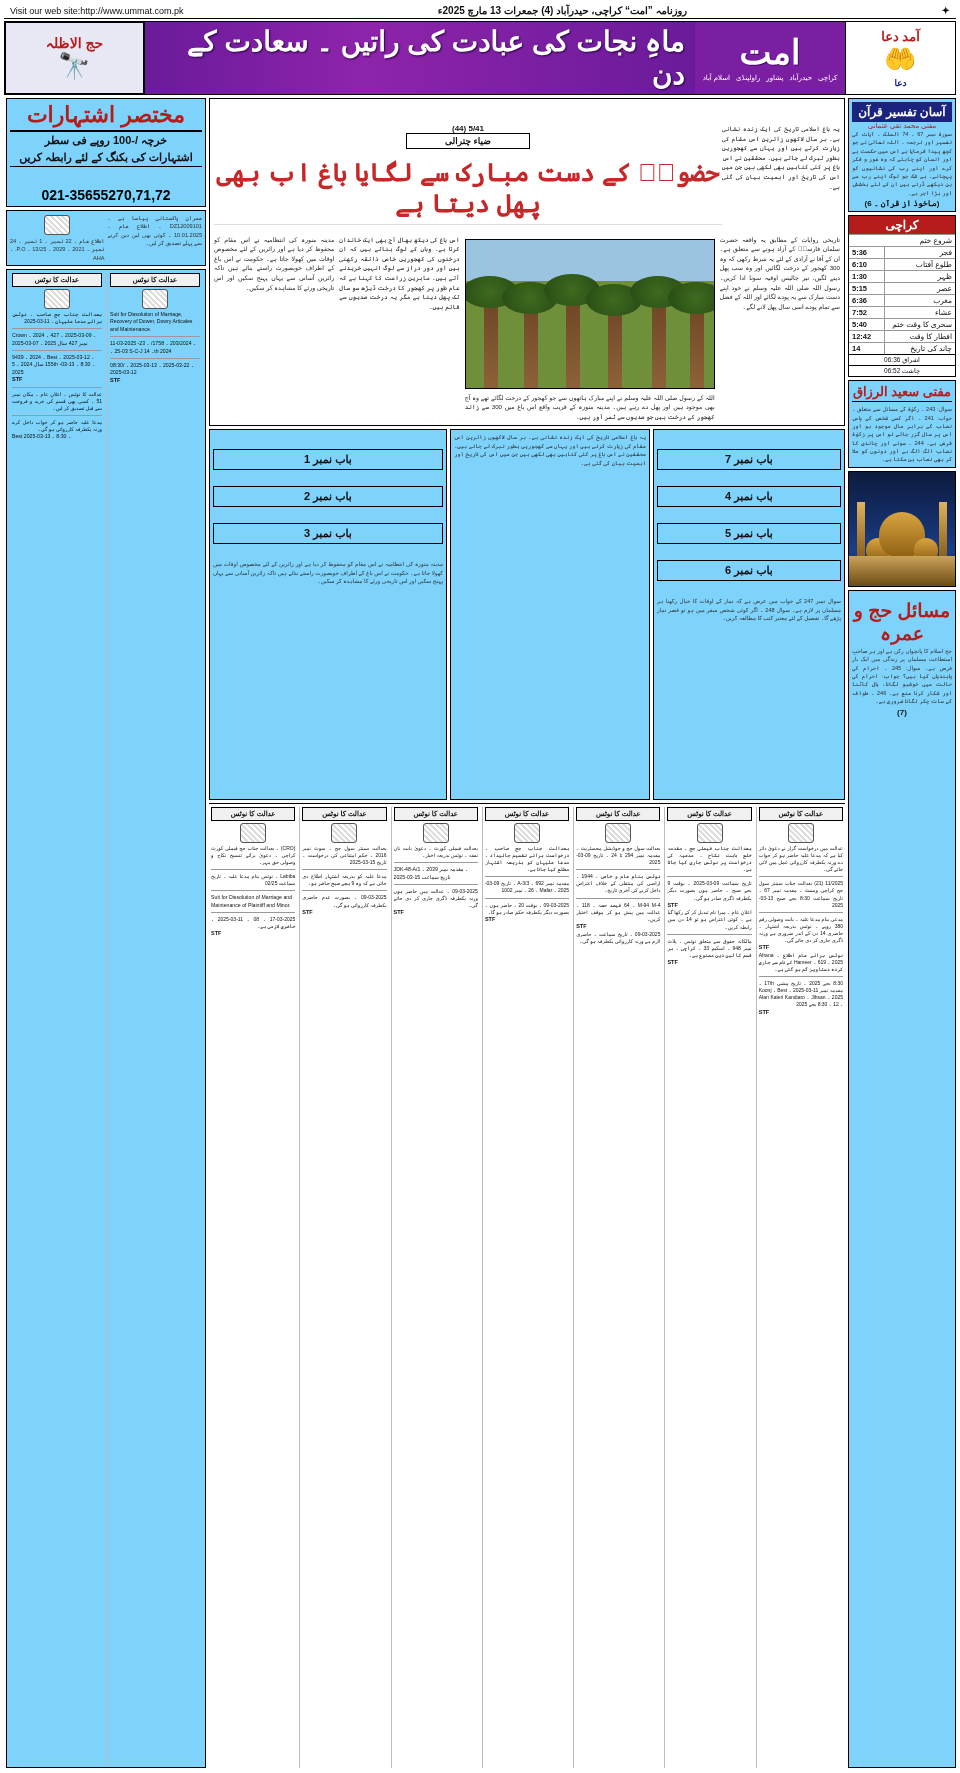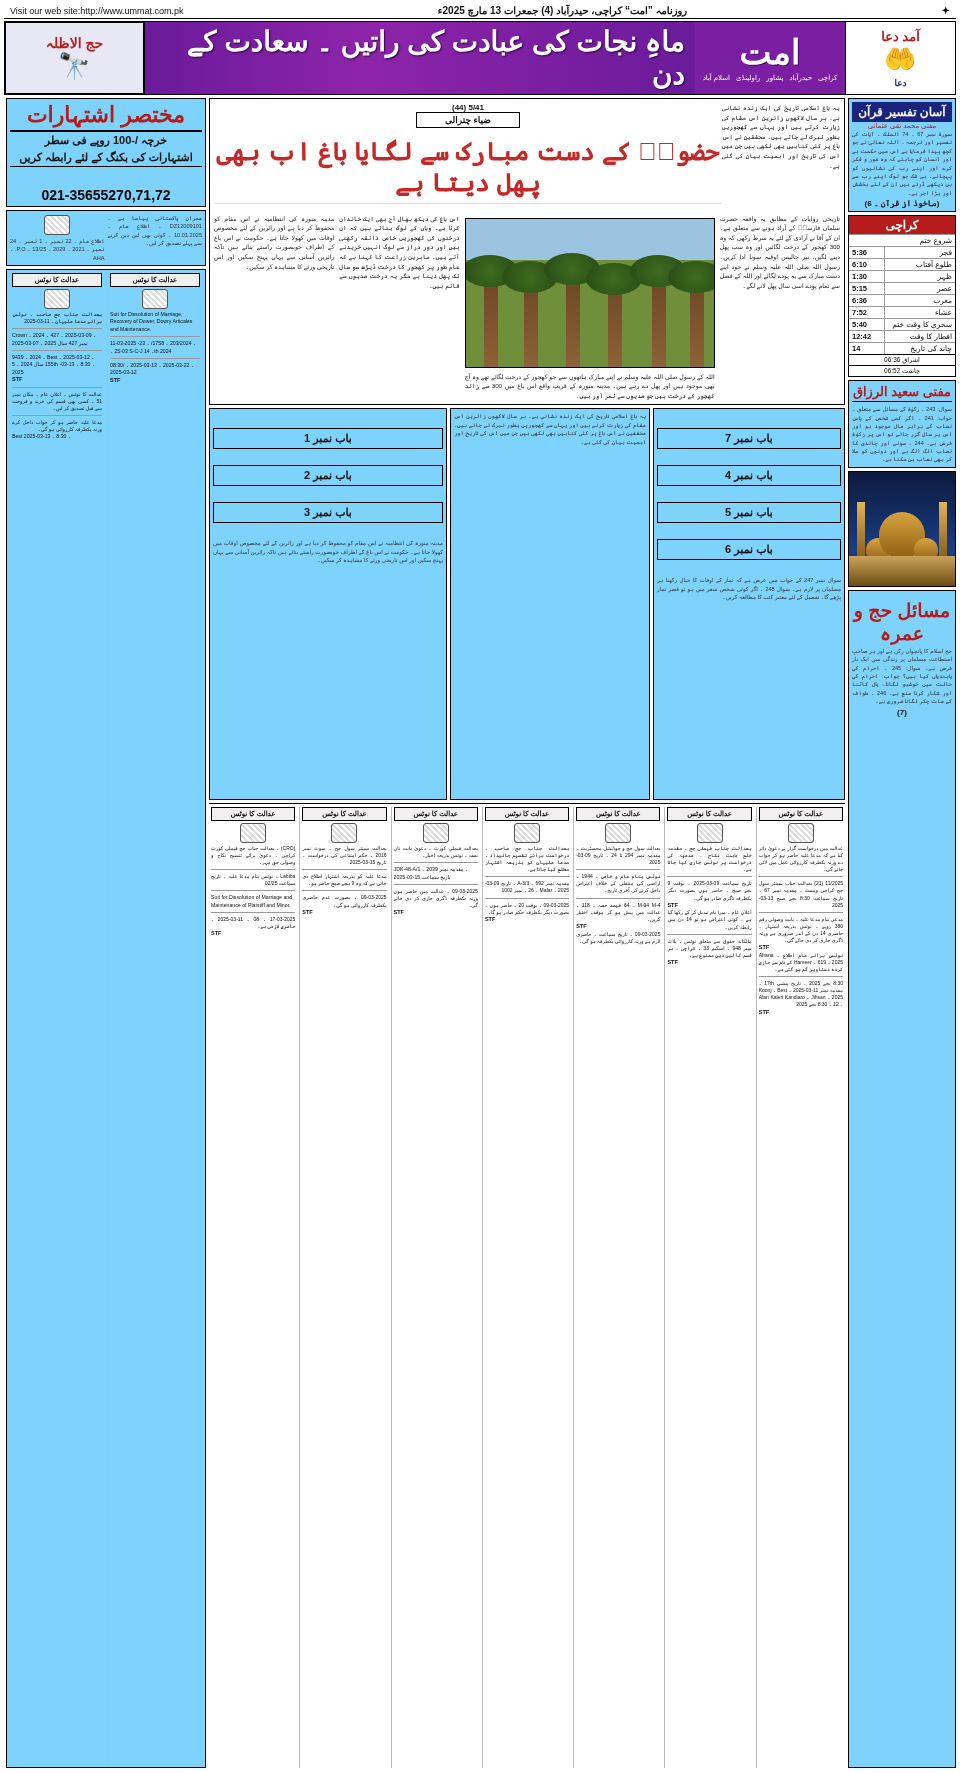--- a/index.html
+++ b/index.html
@@ -135,21 +135,21 @@
   .lead {
     border:1px solid #000; padding:4px; display:flex; direction:rtl; gap:4px;
   }
   .headline {
     color:#c62828; font-weight:bold; font-size:25px; text-align:center;
     direction:rtl; line-height:1.25; padding:4px 2px;
     border-bottom:1px solid #ddd; margin-bottom:4px;
   }
   .byline-box {
     border:1px solid #000; text-align:center; font-size:9px; font-weight:bold;
-    padding:2px 0; margin:0 auto 4px auto; width:104px;
+    padding:2px 0; margin:0 auto 4px auto; width:124px;
   }
   .photo-palm {
     height:150px; border:1px solid #000; margin:4px 0;
     background:
       linear-gradient(#9bc4e0 0 28%, #6f8f3a 28% 100%);
     position:relative; overflow:hidden;
   }
   .photo-palm .palm {
     position:absolute; bottom:0; width:14px; height:96px;
     background:linear-gradient(#6b4423,#8d6239);
@@ -312,21 +312,21 @@
       <div class="box" style="flex:1">
         <div class="hajj-title">مسائل حج و عمرہ</div>
         <div class="urdu-sm">حج اسلام کا پانچواں رکن ہے اور ہر صاحبِ استطاعت مسلمان پر زندگی میں ایک بار فرض ہے۔ سوال: 245 ۔ احرام کی پابندیاں کیا ہیں؟ جواب: احرام کی حالت میں خوشبو لگانا، بال کاٹنا اور شکار کرنا منع ہے۔ 246 ۔ طواف کے سات چکر لگانا ضروری ہے۔</div>
         <div class="quran-sub">(7)</div>
       </div>
     </div>
 
     <div class="col col-main">
 
       <div class="lead" style="flex-direction:column;">
-        <div style="display:flex;direction:rtl;">
+        <div style="display:flex;direction:rtl;margin-top:21px;">
           <div style="width:118px" class="urdu">یہ باغ اسلامی تاریخ کی ایک زندہ نشانی ہے۔ ہر سال لاکھوں زائرین اس مقام کی زیارت کرتے ہیں اور یہاں سے کھجوریں بطور تبرک لے جاتے ہیں۔ محققین نے اس باغ پر کئی کتابیں بھی لکھی ہیں جن میں اس کی تاریخ اور اہمیت بیان کی گئی ہے۔</div>
           <div style="flex:1">
             <div style="text-align:center;font-size:8px;font-weight:bold;direction:rtl;">5/41 (44)</div>
             <div class="byline-box">ضیاء چترالی</div>
             <div class="headline">حضورؐ کے دست مبارک سے لگایا باغ اب بھی پھل دیتا ہے</div>
           </div>
         </div>
         <div style="display:flex;direction:rtl;gap:5px;margin-top:2px;">
           <div style="flex:1" class="urdu">تاریخی روایات کے مطابق یہ واقعہ حضرت سلمان فارسیؓ کے آزاد ہونے سے متعلق ہے۔ ان کے آقا نے آزادی کے لئے یہ شرط رکھی کہ وہ 300 کھجور کے درخت لگائیں اور وہ سب پھل دینے لگیں، نیز چالیس اوقیہ سونا ادا کریں۔ رسول اللہ صلی اللہ علیہ وسلم نے خود اپنے دست مبارک سے یہ پودے لگائے اور اللہ کے فضل سے تمام پودے اسی سال پھل لانے لگے۔</div>
           <div style="width:250px">

